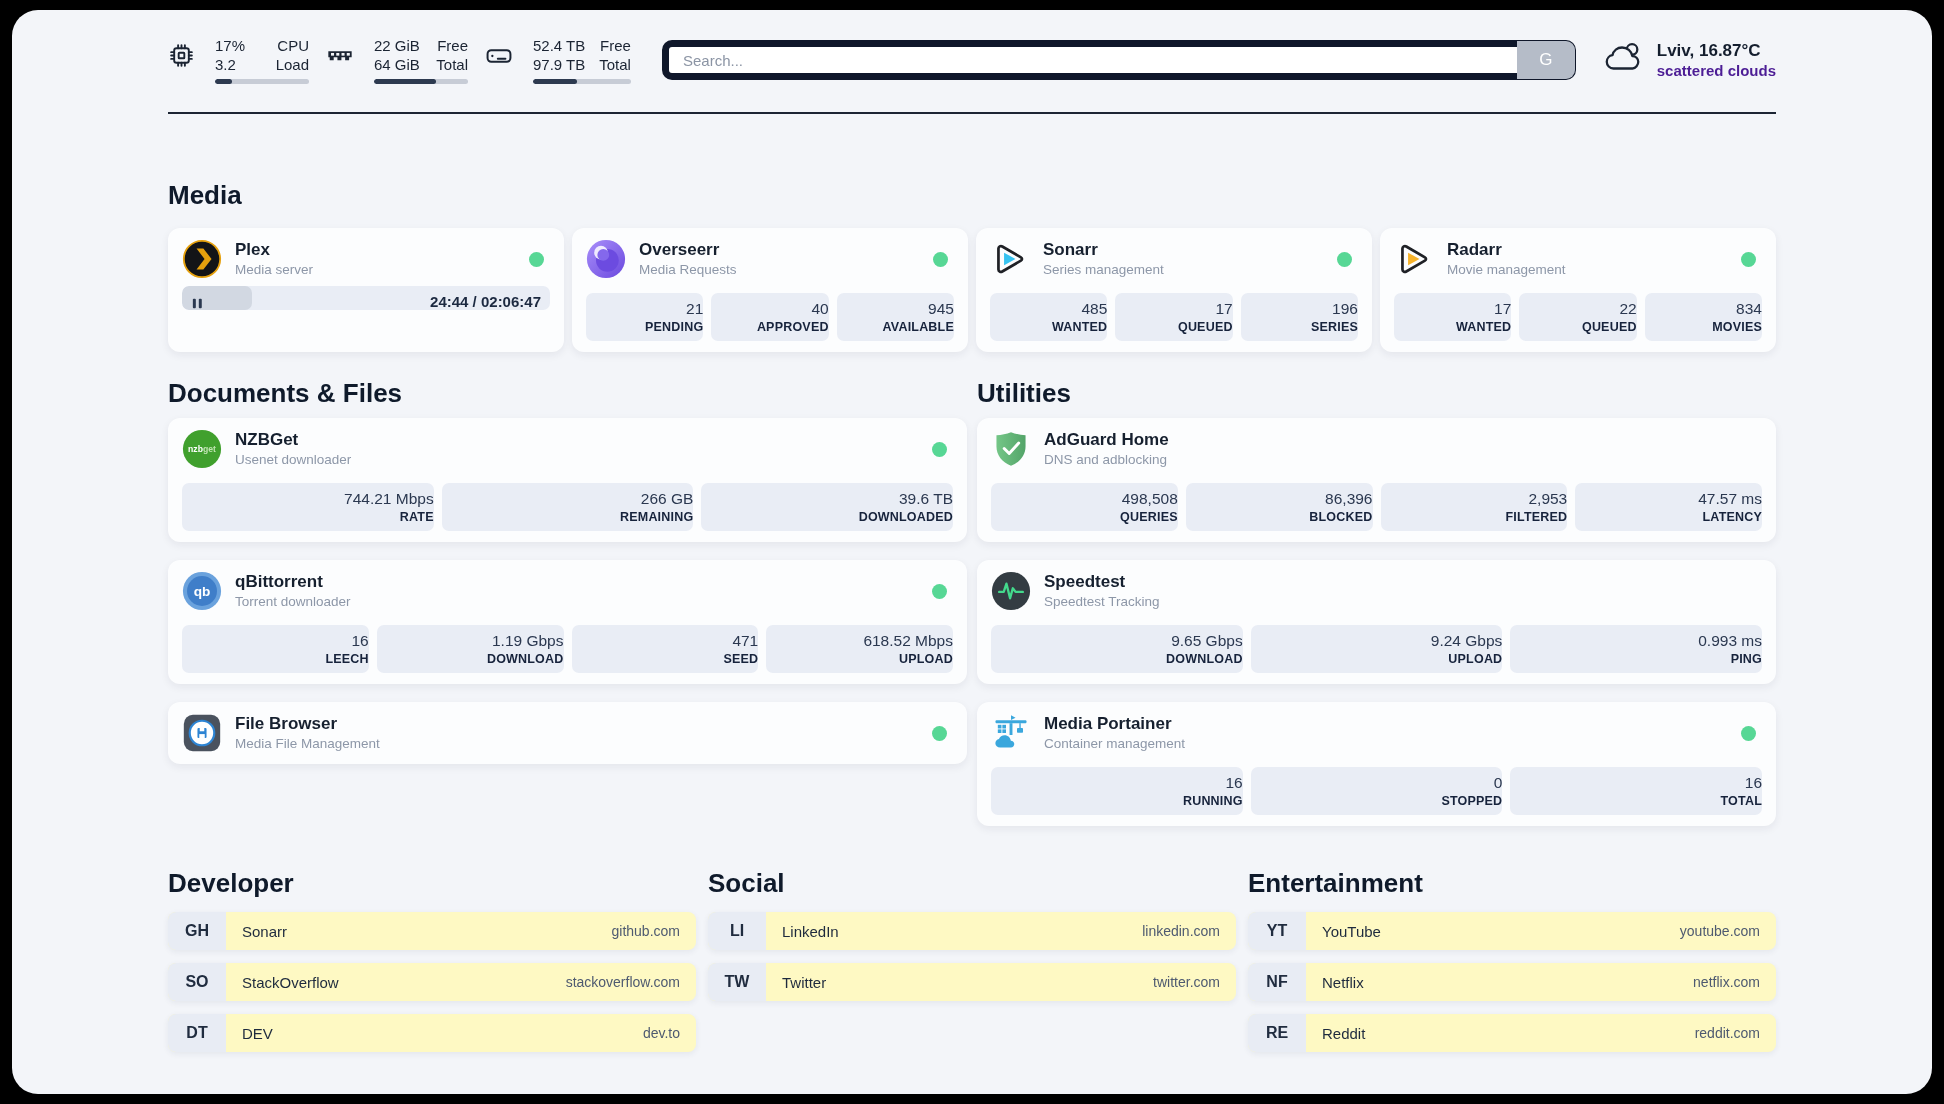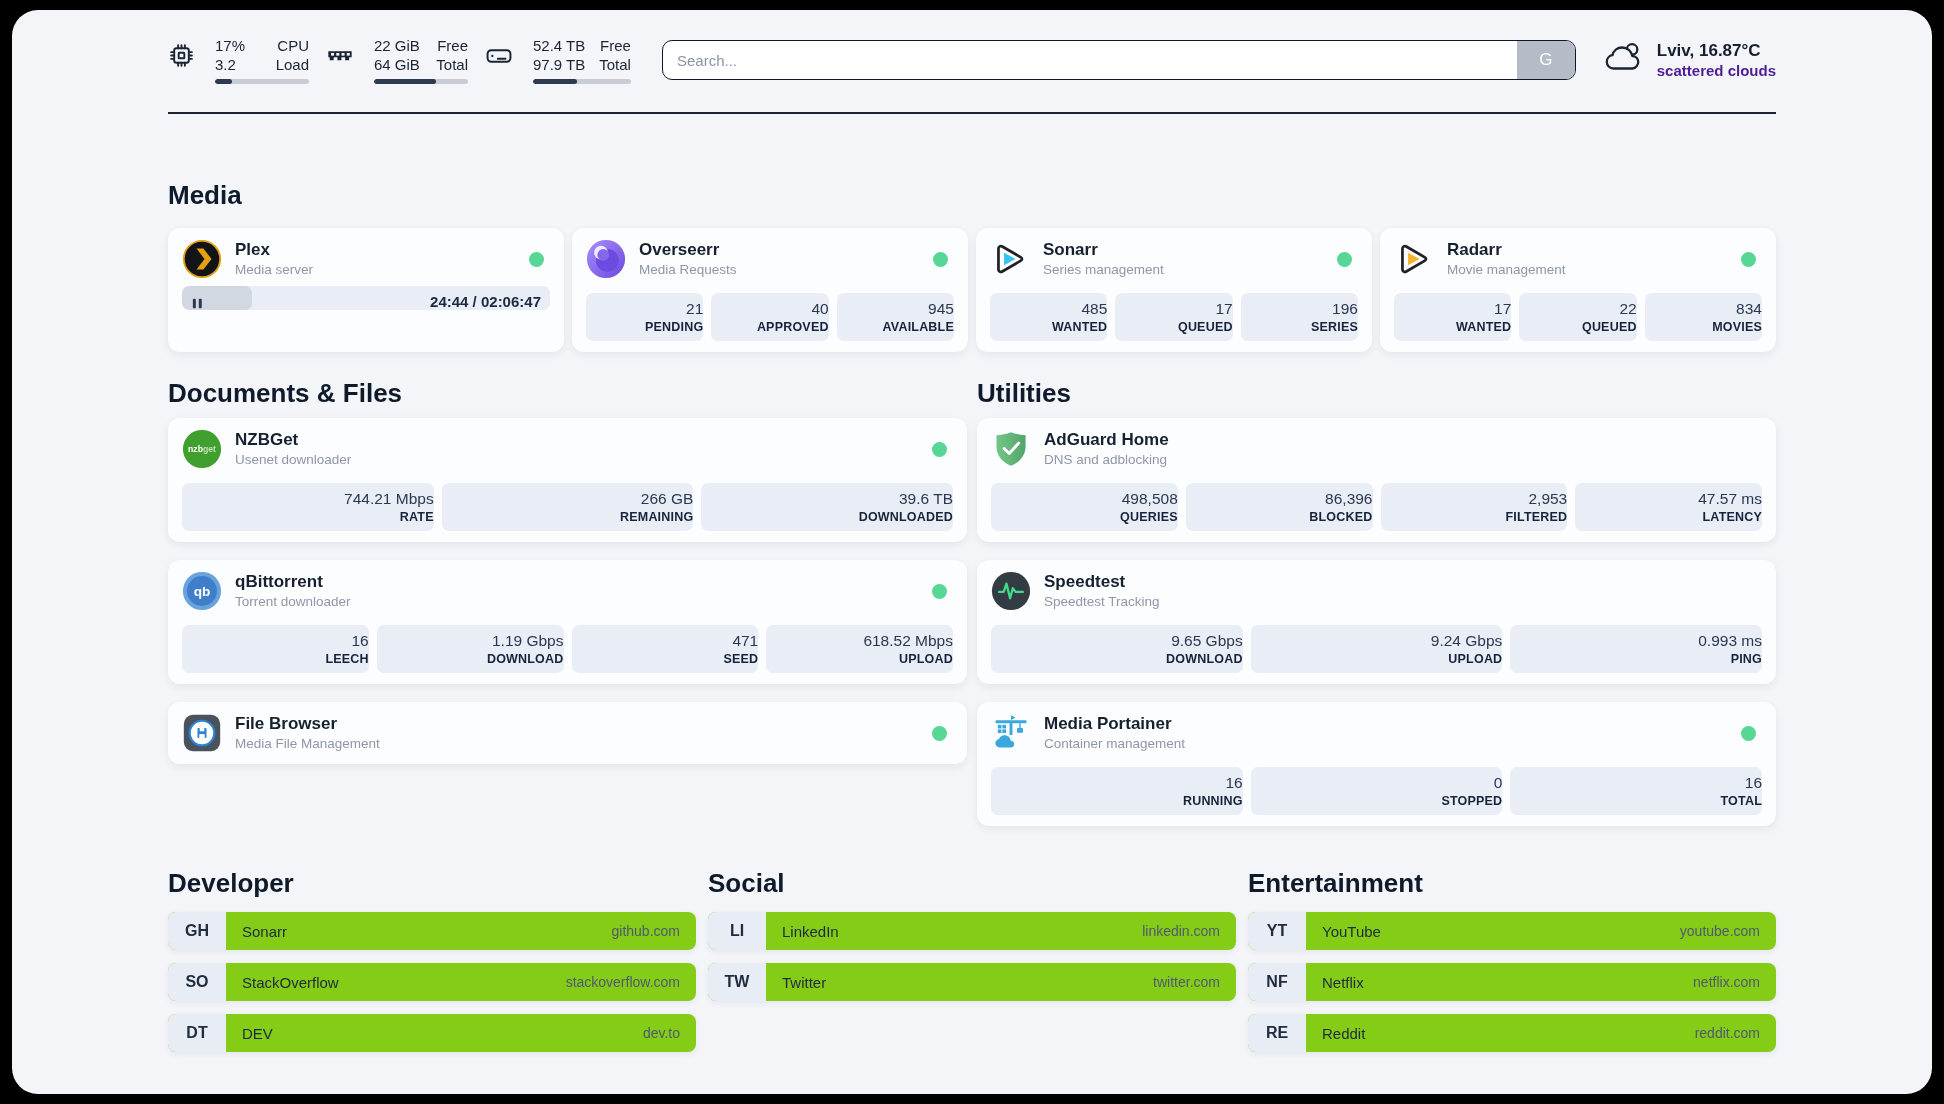--- a/index.html
+++ b/index.html
@@ -13,21 +13,21 @@
   .res{display:flex;align-items:flex-start;gap:20px;margin-right:17px;}
   .res-icon{display:flex;margin-top:6px;}
   .res-body{min-width:94px;}
   .res-grid{display:grid;grid-template-columns:auto 1fr;column-gap:14px;
     font-size:15px;font-weight:500;color:#1b2433;line-height:19px;}
   .res-lab{text-align:right;}
   .res-bar{height:5px;background:#c7ccd6;border-radius:3px;margin-top:5px;overflow:hidden;}
   .res-fill{height:100%;background:#2d3a50;border-radius:3px;}
 
   .search{position:relative;flex:1;height:40px;margin-left:14px;}
-  .search input{width:100%;height:100%;box-sizing:border-box;border:1px solid #0f172a;
+  .search input{width:100%;height:100%;box-sizing:border-box;border:7px solid #0f172a;
     border-radius:10px;background:#fff;padding:0 72px 0 14px;font-size:15px;color:#1b2433;
     font-family:"Liberation Sans",sans-serif;outline:none;}
   .search input::placeholder{color:#8b94a4;}
   .search-btn{position:absolute;right:1px;top:1px;bottom:1px;width:58px;border:none;
     background:#b5bcc8;color:#fff;font-size:17px;font-weight:500;border-radius:0 9px 9px 0;
     cursor:pointer;font-family:"Liberation Sans",sans-serif;}
   .weather{display:flex;align-items:center;gap:13px;margin-left:26px;}
   .weather-line1{font-size:17px;font-weight:600;color:#141e2e;line-height:21px;}
   .weather-line2{font-size:15px;font-weight:700;color:#4c1d95;line-height:19px;}
   .divider{height:2px;background:#1c2534;margin-top:28px;}
@@ -61,21 +61,21 @@
   .detail-icon{margin-left:auto;display:flex;}
   .plex-progress{position:relative;height:24px;background:#e9edf5;border-radius:7px;margin-top:7px;
     display:flex;align-items:flex-end;padding:0 9px;overflow:hidden;}
   .plex-fill{position:absolute;left:0;top:0;bottom:0;background:#d2d8e2;border-radius:7px;}
   .pause-icon{position:relative;z-index:1;display:flex;}
   .plex-time{margin-left:auto;position:relative;z-index:1;font-size:15px;font-weight:700;color:#1c2940;}
 
   
   .bm-wrap{display:grid;grid-template-columns:repeat(3,1fr);gap:12px;margin-top:42px;}
   .bm-list{display:flex;flex-direction:column;gap:13px;margin-top:14px;}
-  .bm{display:flex;align-items:center;height:38px;background:#84cc16;border-radius:8px;
+  .bm{display:flex;align-items:center;height:38px;background:#fef9c3;border-radius:8px;
     box-shadow:0 2px 6px rgba(30,40,70,.07);text-decoration:none;cursor:pointer;}
   .bm-abbr{width:58px;height:100%;background:#e8ecf4;border-radius:8px 0 0 8px;display:flex;
     align-items:center;justify-content:center;font-size:16px;font-weight:600;color:#202c3f;}
   .bm-name{margin-left:16px;font-size:15px;font-weight:500;color:#1e2a3d;}
   .bm-url{margin-left:auto;margin-right:16px;font-size:14px;color:#4e5a70;}
 </style>
 </head>
 <body>
 
 <div class="page">

